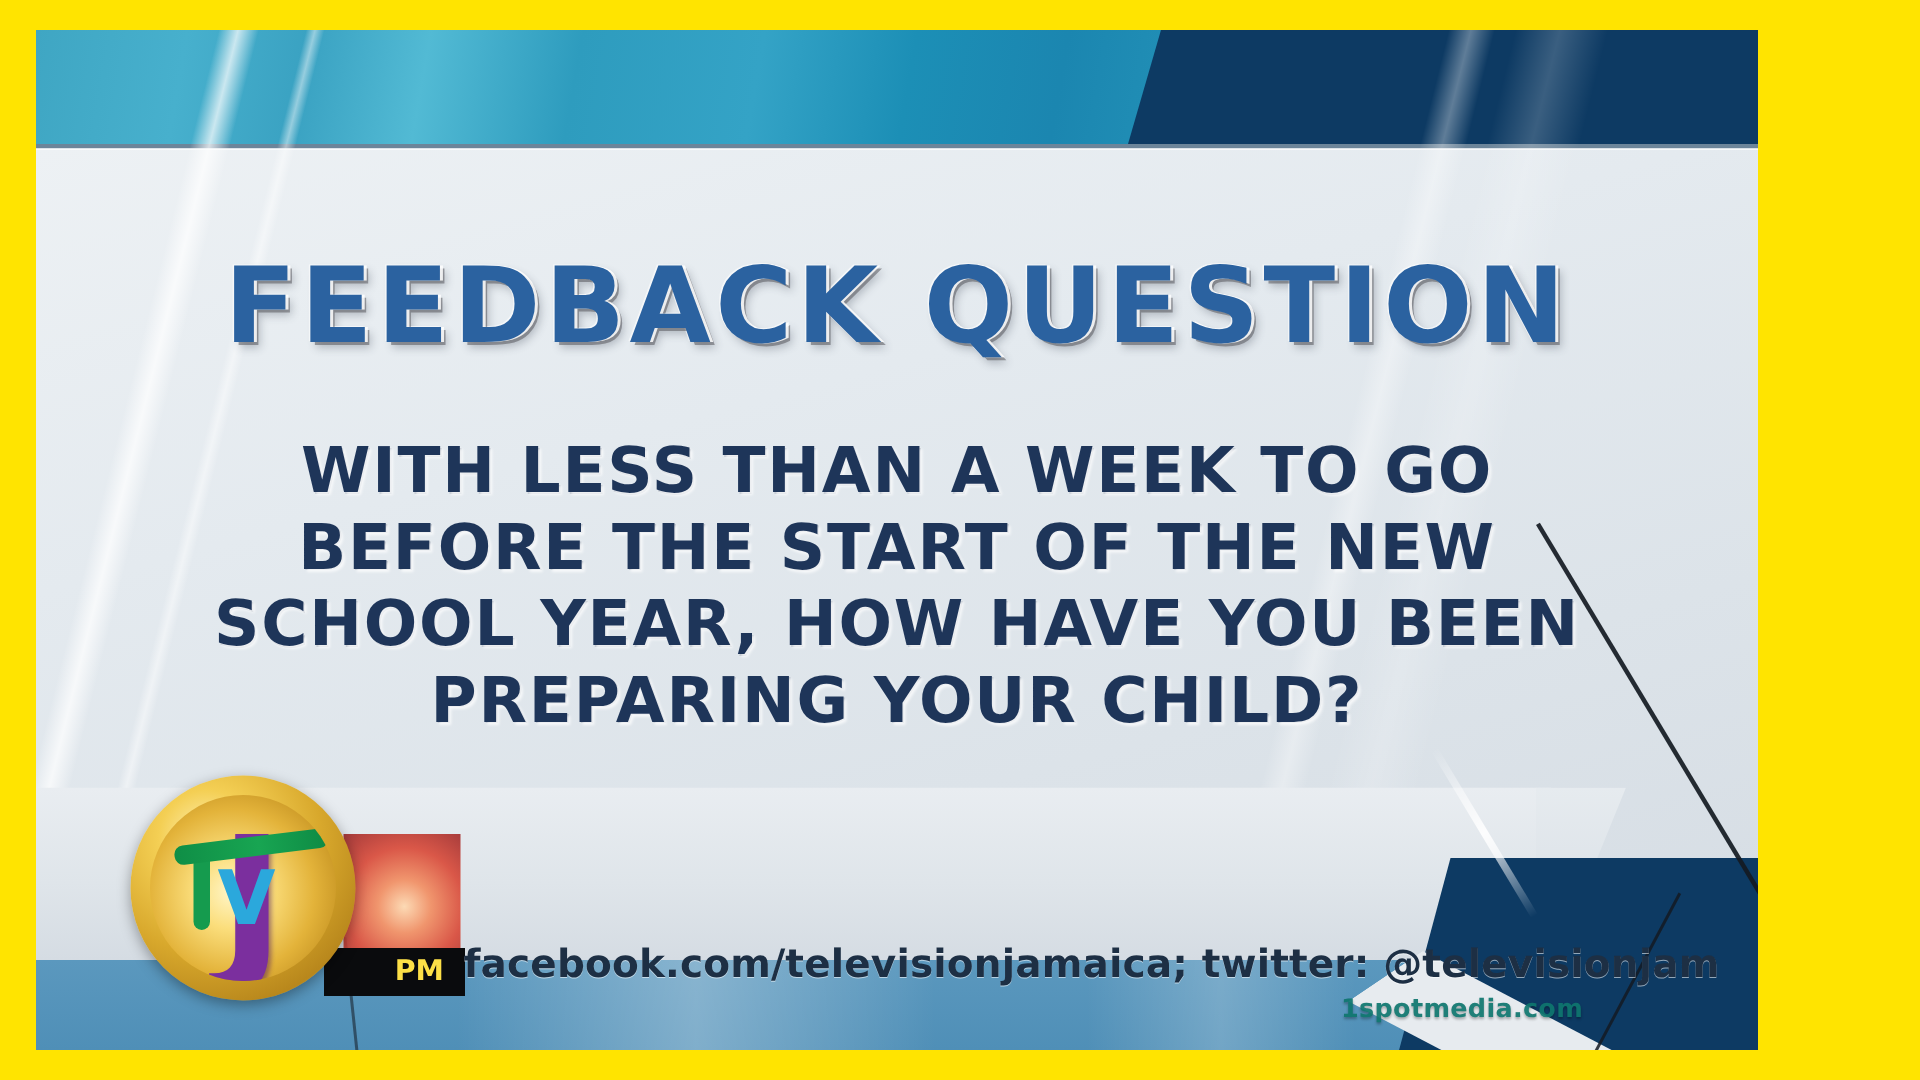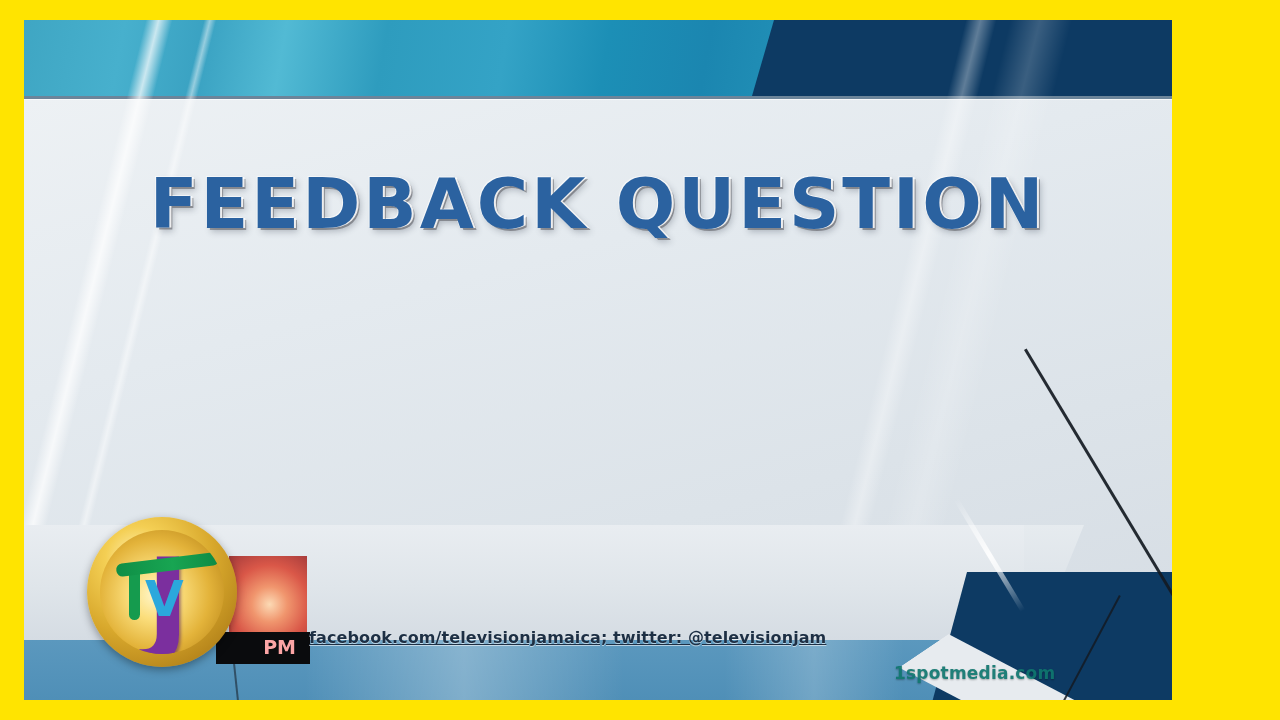--- a/index.html
+++ b/index.html
@@ -93,25 +93,24 @@
     clip-path:polygon(0 0, 100% 0, 100% 100%, 0 100%);
   }
   .social-slab-taper{
     position:absolute; left:1000px; top:505px; width:60px; height:115px;
     background:linear-gradient(180deg,#E6EBEF 0%, #D6DDE4 100%);
     clip-path:polygon(0 0, 100% 0, 22% 100%, 0 100%);
   }
 
   .social-text{
     position:absolute; left:285px; top:608px;
-    font-size:16px; font-weight:700; letter-spacing:.1px;
+    font-size:26px; font-weight:700; letter-spacing:.1px;
     color:#1D2F44; white-space:nowrap;
     font-family:"DejaVu Sans", sans-serif;
     text-shadow:0 1px 0 rgba(255,255,255,.55);
-    text-decoration:underline;
   }
 
   
   .navy-wedge{
     position:absolute; right:0; top:552px; width:250px; height:168px;
     background:#0D3A63;
     clip-path:polygon(18% 0, 100% 0, 100% 100%, 0 100%);
   }
   .white-sliver{
     position:absolute; right:118px; top:600px; width:130px; height:130px;
@@ -206,21 +205,21 @@
     background:
       radial-gradient(circle at 52% 62%, #FFD9B0 0%, #F28F63 28%, #D94B3A 62%, #9E2B2B 100%);
     opacity:.92;
   }
   .pm-chip{
     position:absolute; left:192px; top:612px; width:94px; height:32px;
     background:#0A0B0D;
   }
   .pm-chip span{
     position:absolute; right:14px; top:4px;
-    color:#fca5a5; font-size:19px; font-weight:700;
+    color:#fde047; font-size:19px; font-weight:700;
     font-family:"DejaVu Sans", sans-serif;
   }
 
   
   .watermark{
     position:absolute; left:870px; top:643px;
     font-family:"DejaVu Sans", sans-serif;
     font-size:17px; font-weight:700; letter-spacing:.2px;
     color:#0f766e; opacity:.92;
     text-shadow:0 1px 2px rgba(0,0,0,.35);
@@ -253,20 +252,26 @@
 
     <div class="navy-wedge"></div>
     <div class="white-sliver"></div>
     <div class="shine-sliver"></div>
     <div class="diag-line d1"></div>
     <div class="diag-line d2"></div>
     <div class="diag-line d3"></div>
 
     <div class="feedback-title">FEEDBACK QUESTION</div>
 
+    <div class="question">
+      <span class="q-line">WITH LESS THAN A WEEK TO GO</span>
+      <span class="q-line">BEFORE THE START OF THE NEW</span>
+      <span class="q-line">SCHOOL YEAR, HOW HAVE YOU BEEN</span>
+      <span class="q-line">PREPARING YOUR CHILD?</span>
+    </div>
 
     <div class="thumb"></div>
     <div class="pm-chip">
       <span>PM</span>
     </div>
 
     <div class="social-text">facebook.com/televisionjamaica; twitter: @televisionjam</div>
 
     <div class="watermark">1spotmedia.com</div>
 

